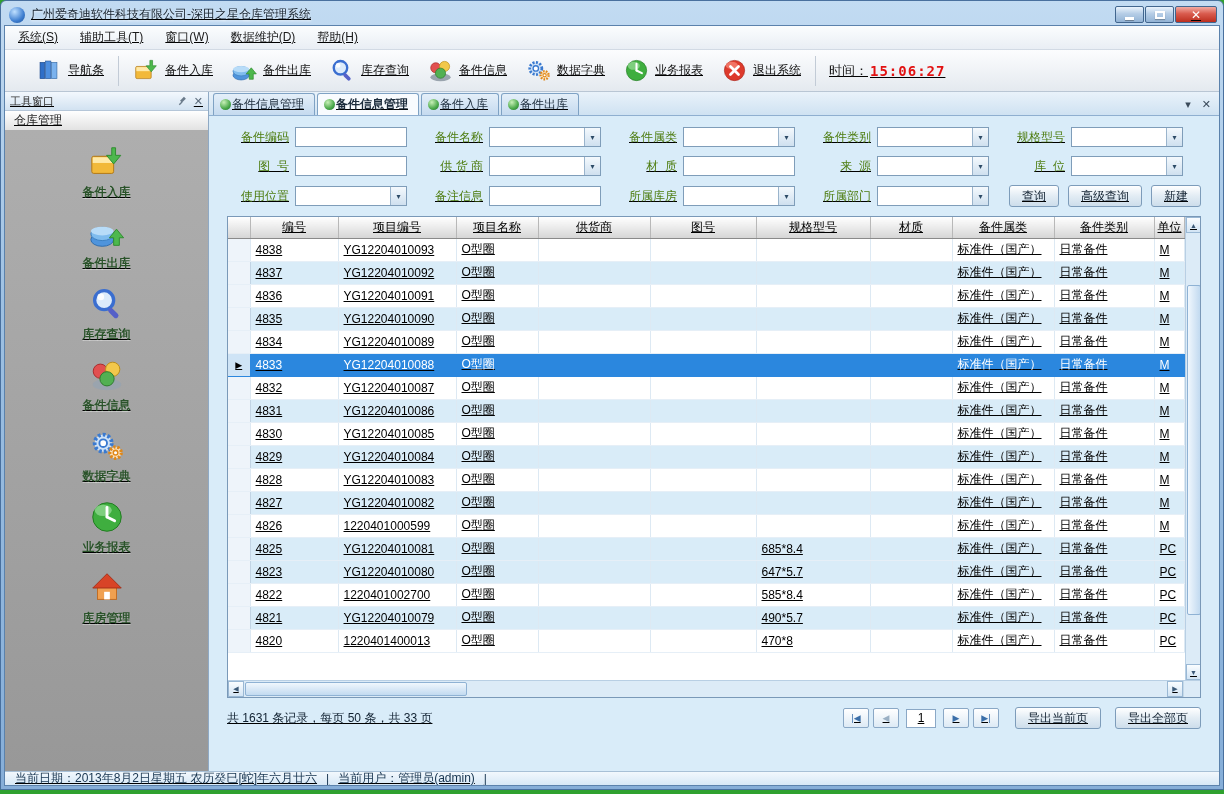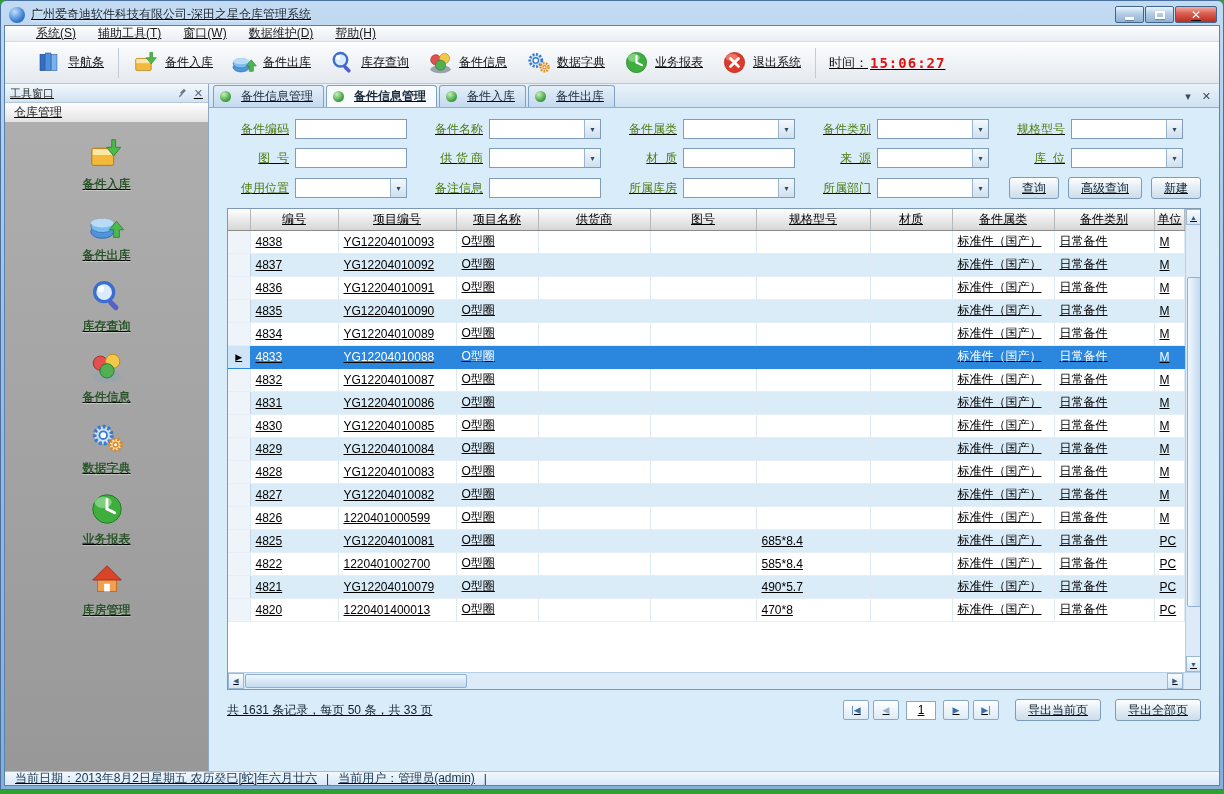--- a/index.html
+++ b/index.html
@@ -16,22 +16,22 @@
   .win-btns { margin-left:auto; display:flex; gap:1px; }
   .win-btn { width:29px; height:17px; border:1px solid #41668e; border-radius:2px;
              background:linear-gradient(#eaf3fc,#b5cde6 45%,#93b4d6);
              display:flex; align-items:center; justify-content:center; color:#fff; cursor:default; }
   .win-btn.close { width:42px; background:linear-gradient(#f2aba2,#d95b4e 45%,#bc2f1f);
                    font-size:12px; font-weight:bold; }
   .min-glyph { width:9px; height:3px; background:#fff; margin-top:7px; box-shadow:0 1px 1px rgba(0,0,0,.35); }
   .max-glyph { width:10px; height:8px; border:2px solid #fff; box-shadow:0 1px 1px rgba(0,0,0,.25); }
   .app-frame { flex:1; margin:0 3px 3px; background:#eef3f9; border:1px solid #5b82ac;
                display:flex; flex-direction:column; overflow:hidden; }
-  .menubar { height:16px; flex:0 0 auto; background:linear-gradient(#fbfdfe,#e9eef4);
-             display:flex; align-items:center; padding:0 20px; border-bottom:1px solid #d2dae4;text-align:right; }
+  .menubar { height:24px; flex:0 0 auto; background:linear-gradient(#fbfdfe,#e9eef4);
+             display:flex; align-items:center; padding:0 2px; border-bottom:1px solid #d2dae4;text-align:right; }
   .menu-item { padding:3px 11px; color:#1a1a1a; cursor:default; }
   .toolbar { height:42px; flex:0 0 auto; background:linear-gradient(#fcfdfe,#e4e9ef);
              display:flex; align-items:center; padding:0 22px; border-bottom:1px solid #b9c6d4; }
   .tbtn { display:flex; align-items:center; gap:5px; padding:4px 9px; border-radius:3px; color:#101010;
           font-size:12px; cursor:default; }
   .tbtn svg { width:27px; height:27px; }
   .tsep { width:1px; height:30px; background:#c2cbd6; margin:0 5px; }
   .time-box { display:flex; align-items:center; margin-left:8px; gap:2px; }
   .time-label { font-size:13px; color:#1a1a1a; }
   .time-value { font-family:"DejaVu Sans Mono","Liberation Mono",monospace; font-size:14px; font-weight:bold;
@@ -46,21 +46,21 @@
                 border-bottom:1px solid #aeaeae; display:flex; align-items:center; padding:0 9px;
                 font-size:12px; color:#1c1c1c; }
   .side-body { flex:1; background:linear-gradient(#aeaeae,#989898); display:flex; flex-direction:column;
                align-items:center; padding-top:12px; gap:13px; overflow:hidden; }
   .side-item { display:flex; flex-direction:column; align-items:center; gap:3px; width:100%; cursor:default; }
   .side-item svg { width:38px; height:38px; }
   .side-item .lbl { font-size:12px; font-weight:bold; color:#2a532a; text-shadow:0 1px 1px rgba(255,255,255,.3); }
   .content { flex:1; display:flex; flex-direction:column; overflow:hidden; background:#c8ddef; }
   .tabbar { height:24px; flex:0 0 auto; display:flex; align-items:flex-end; padding:2px 30px 0 4px;
             position:relative; background:linear-gradient(#e9f2fa,#cfe2f2); border-bottom:1px solid #8fafd0; }
-  .tab { display:flex; align-items:center; gap:10px; padding:0 10px 0 6px; height:22px;
+  .tab { display:flex; align-items:center; gap:1px; padding:0 10px 0 6px; height:22px;
          border:1px solid #7fa2c4; border-bottom:none; border-radius:3px 3px 0 0;
          background:linear-gradient(#e4eff9,#c5daef); margin-right:2px; font-size:12px; color:#1c2c3c;
          white-space:nowrap; cursor:default; }
   .tab.active { background:#f8fbfe; font-weight:bold; }
   .tab-ball { width:11px; height:11px; border-radius:50%;
               background:radial-gradient(circle at 35% 30%,#c8f0b8,#4aa84a 60%,#1f6f2f); }
   .tab-ctrl { position:absolute; right:8px; top:6px; display:flex; gap:11px; color:#3a4a5a; font-size:11px; }
   .panel { flex:1; background:#d9ecf9; padding:11px 18px 0 18px; display:flex; flex-direction:column; overflow:hidden; }
   .form-row { display:flex; align-items:center; margin-bottom:9px; flex:0 0 auto; }
   .fcell { display:flex; align-items:center; width:194px; flex:0 0 auto; }
@@ -625,20 +625,33 @@
                         <td>YG12204010081</td>
                         <td>O型圈</td>
                         <td></td>
                         <td></td>
                         <td>685*8.4</td>
                         <td></td>
                         <td>标准件（国产）</td>
                         <td>日常备件</td>
                         <td>PC</td>
                       </tr>
+                      <tr class="alt">
+                        <td class="selcell"></td>
+                        <td>4823</td>
+                        <td>YG12204010080</td>
+                        <td>O型圈</td>
+                        <td></td>
+                        <td></td>
+                        <td>647*5.7</td>
+                        <td></td>
+                        <td>标准件（国产）</td>
+                        <td>日常备件</td>
+                        <td>PC</td>
+                      </tr>
                       <tr class="">
                         <td class="selcell"></td>
                         <td>4822</td>
                         <td>1220401002700</td>
                         <td>O型圈</td>
                         <td></td>
                         <td></td>
                         <td>585*8.4</td>
                         <td></td>
                         <td>标准件（国产）</td>

